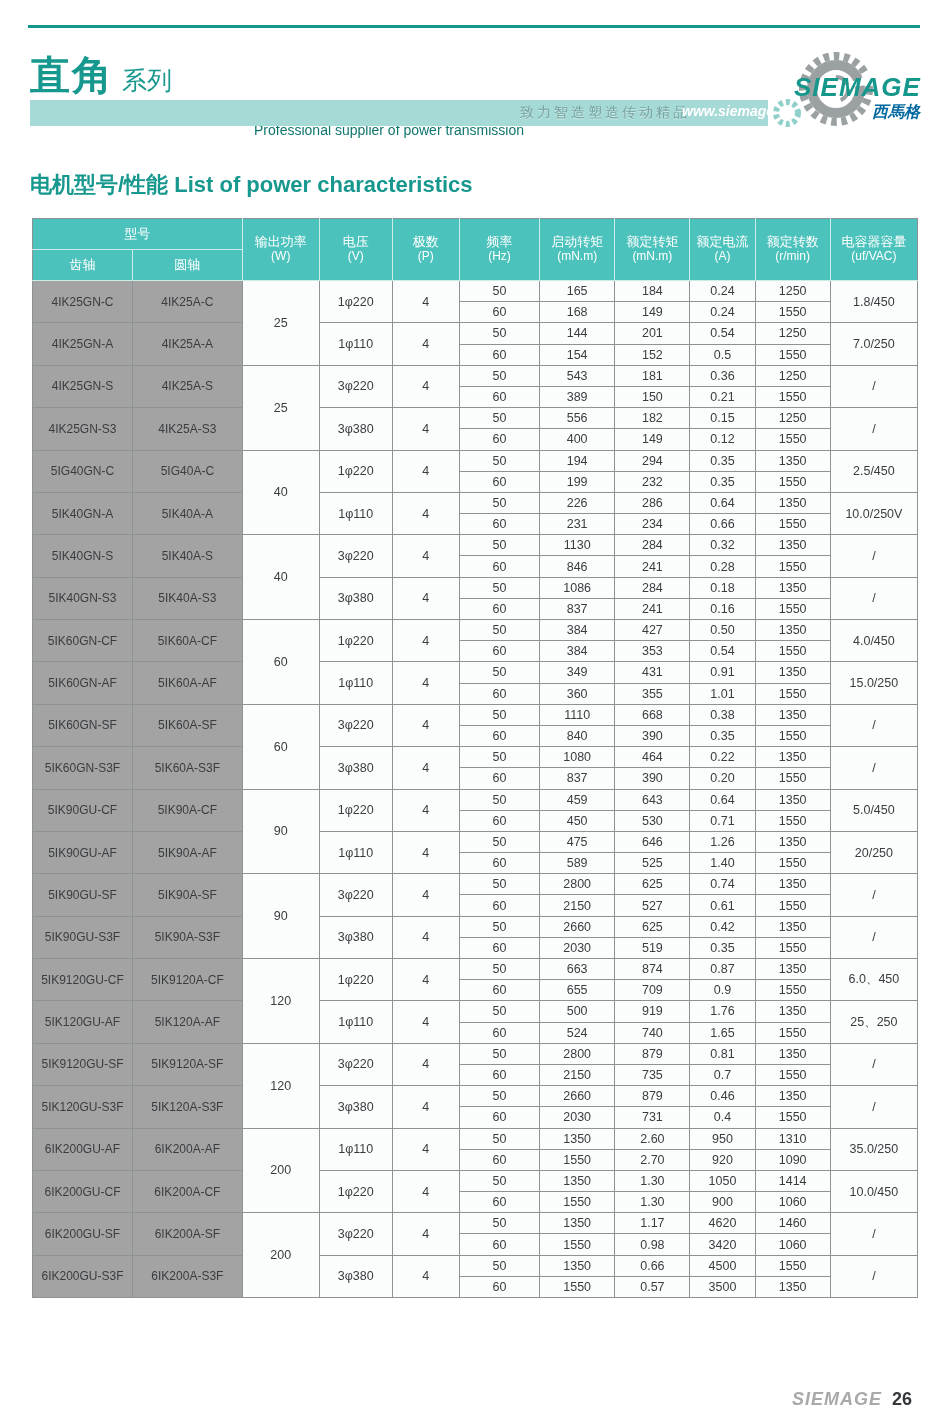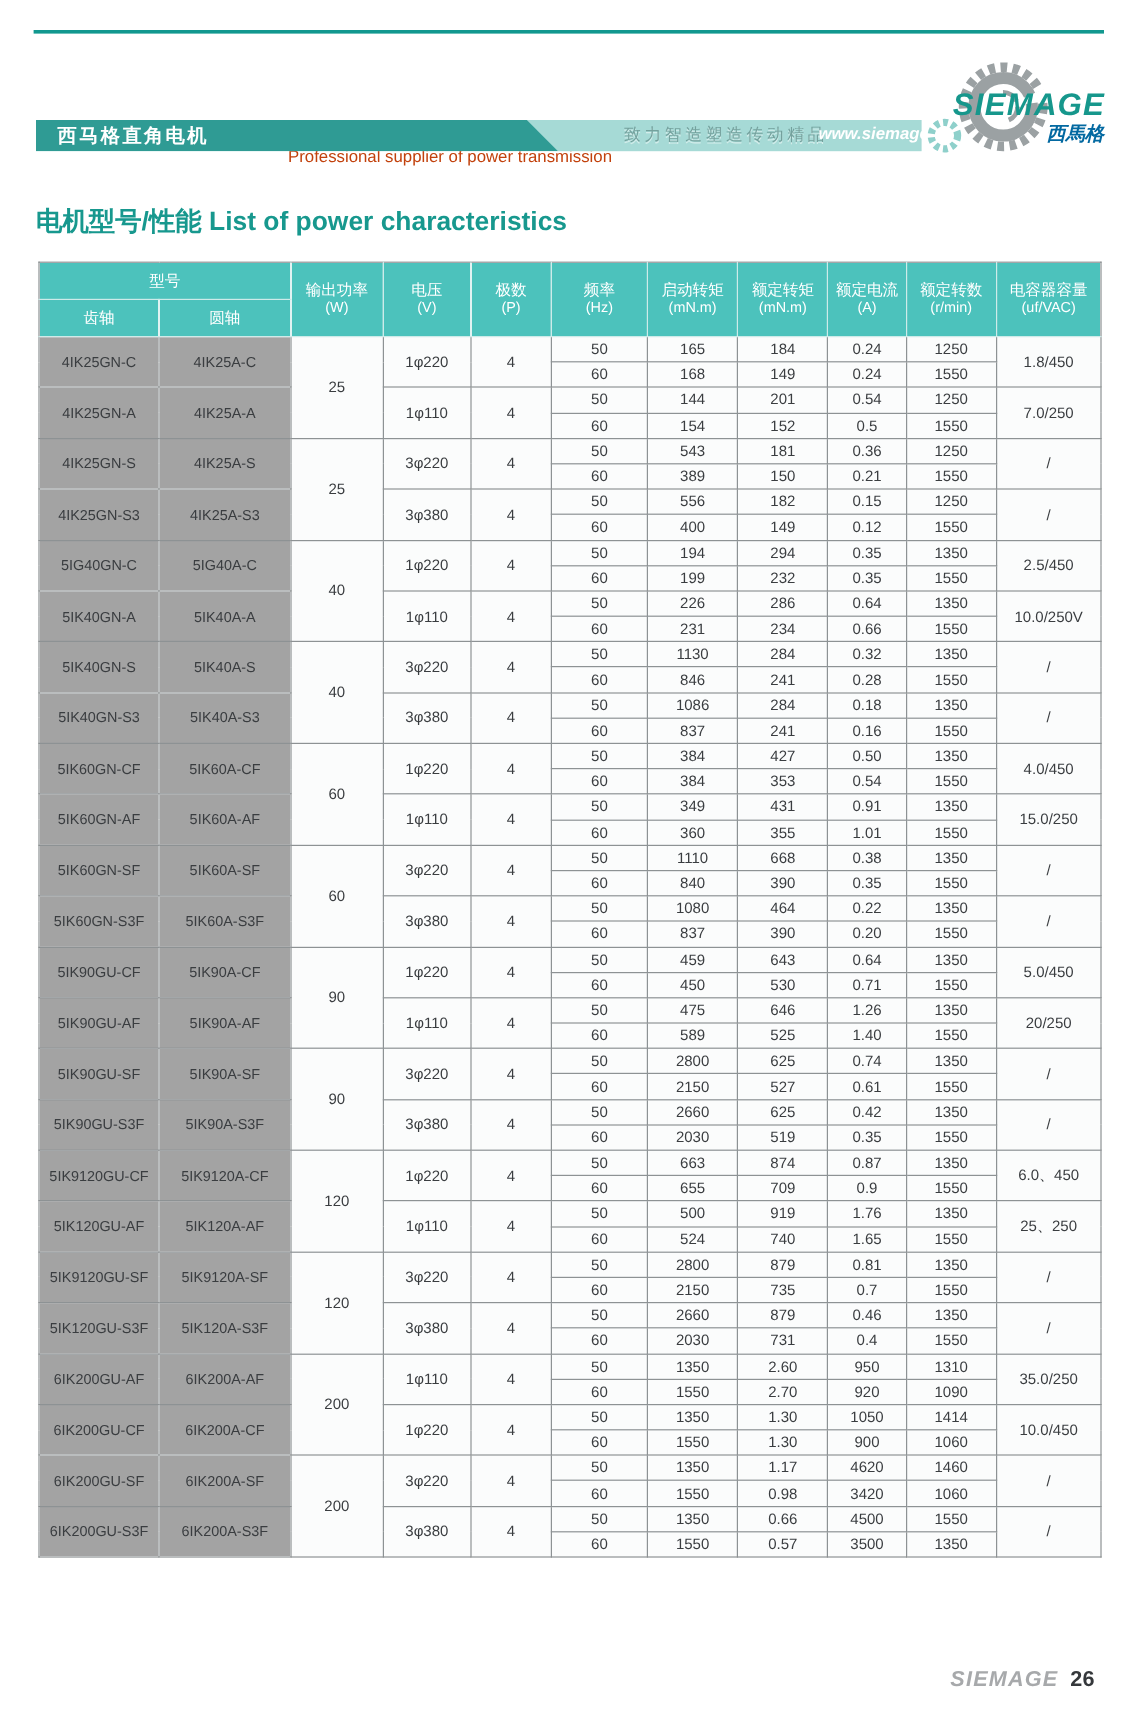--- a/index.html
+++ b/index.html
@@ -6,21 +6,21 @@
   .page{position:relative;width:950px;height:1425px;background:#ffffff;overflow:hidden;
         font-family:"Liberation Sans","DejaVu Sans",sans-serif;}
   
   .top-rule{position:absolute;left:28px;top:25px;width:892px;height:3px;background:#12988f;}
   .brand-cn{position:absolute;left:30px;top:48px;white-space:nowrap;}
   .brand-cn .big{font-size:40px;font-weight:bold;color:#17988e;letter-spacing:2px;}
   .brand-cn .small{font-size:25px;color:#17988e;margin-left:8px;}
   .supplier{position:absolute;left:240px;top:56px;line-height:1.35;}
   .supplier .cn{font-size:16px;color:#17988e;margin-top:43px;}
   .supplier .cn b{font-weight:bold;}
-  .supplier .en{font-size:14px;color:#c2410c;}
+  .supplier .en{font-size:14px;color:#0f766e;margin-left:14px;}
   .ribbon-band{position:absolute;left:30px;top:100px;width:738px;height:26px;background:#a6dad6;}
   .ribbon-dark{position:absolute;left:30px;top:100px;width:435px;height:26px;background:#2f9b94;
                clip-path:polygon(0 0,calc(100% - 26px) 0,100% 100%,0 100%);
                display:flex;align-items:center;}
   .ribbon-dark span{color:#ffffff;font-size:16px;font-weight:bold;letter-spacing:2px;padding-left:18px;}
   .ribbon-slogan{position:absolute;top:104px;left:520px;font-size:14px;letter-spacing:3px;
                  color:#74a19d;text-shadow:0 1px 0 rgba(255,255,255,.5);}
   .ribbon-url{position:absolute;top:103px;left:682px;font-size:14px;font-weight:bold;
               font-style:italic;color:#ffffff;}
   .gear-frag{position:absolute;left:770px;top:96px;}
@@ -51,30 +51,30 @@
   .footer .fb{font-size:18px;font-weight:bold;font-style:italic;color:#a7a9ab;letter-spacing:1px;}
   .footer .pg{font-size:18px;font-weight:bold;color:#35383b;margin-left:10px;font-style:normal;}
 </style>
 </head>
 <body>
 
 <div class="page">
 
   <div class="top-rule"></div>
 
+  <div class="brand-cn">
+    <span class="big">直角</span><span class="small">系列</span>
+  </div>
 
   <div class="supplier">
     <div class="cn"><span>动力传动</span><b>专业供应商</b></div>
     <div class="en">Professional supplier of power transmission</div>
   </div>
 
   <div class="ribbon-band"></div>
-  <div class="ribbon-dark">
-    <span>西马格直角电机</span>
-  </div>
   <div class="ribbon-slogan">致力智造塑造传动精品</div>
   <div class="ribbon-url">www.siemage.com</div>
 
   <div class="gear-frag">
     <svg width="34" height="34" viewBox="0 0 34 34">
       <circle cx="17" cy="17" r="11" fill="none" stroke="#8fd0cb" stroke-width="6" stroke-dasharray="4 3.2"></circle>
     </svg>
   </div>
 
   <div class="logo">

